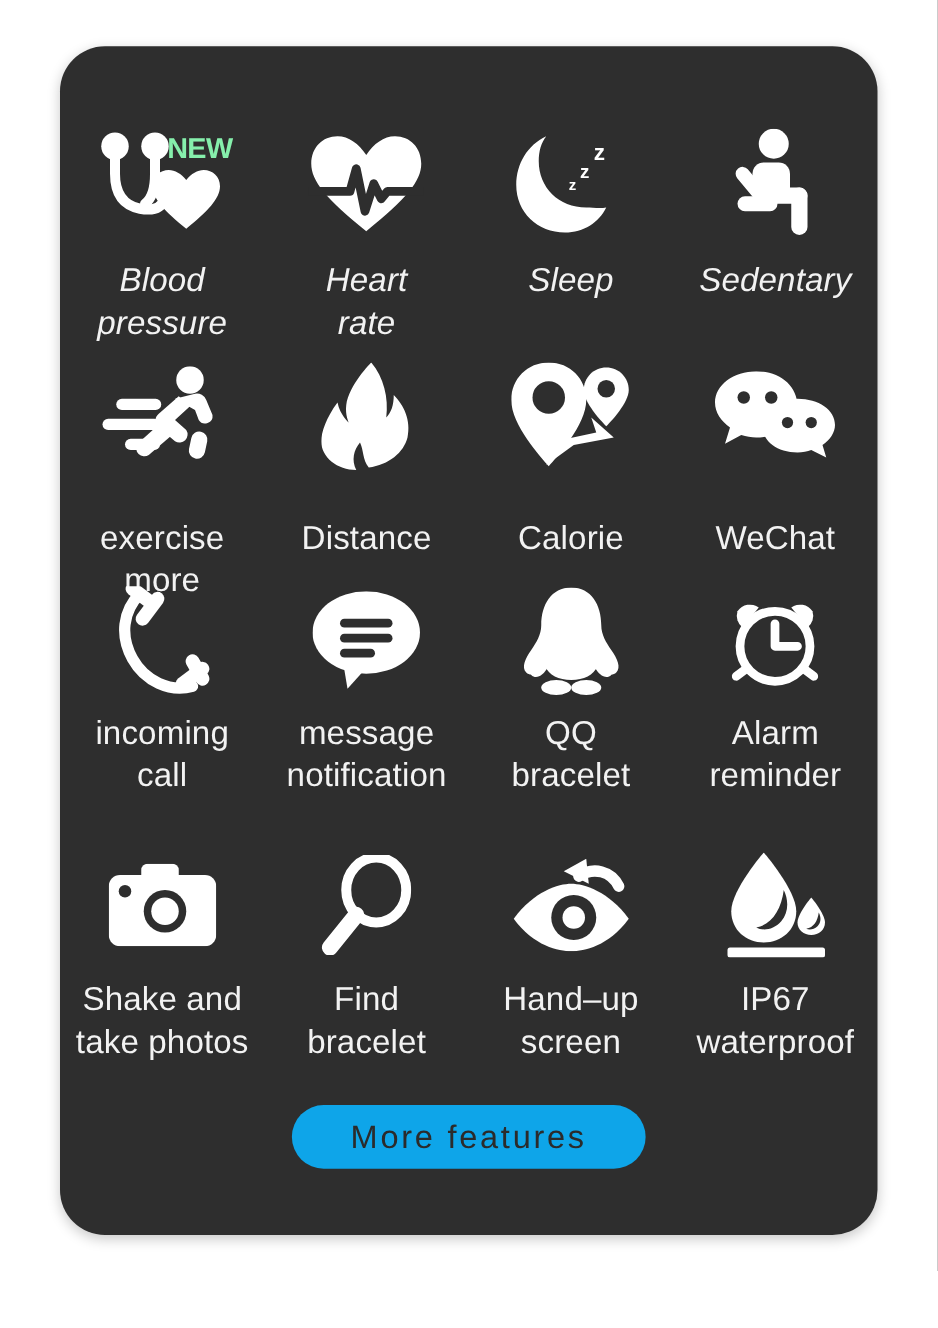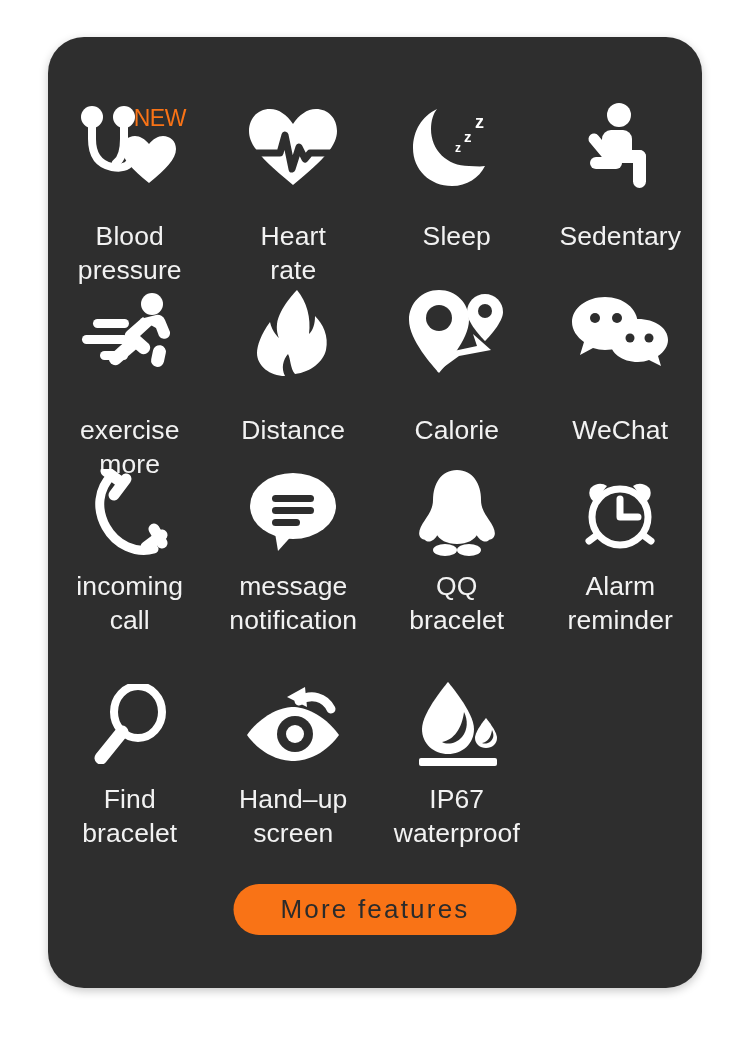--- a/index.html
+++ b/index.html
@@ -55,46 +55,46 @@
     white-space: pre-line;
     letter-spacing: 0.1px;
   }
   
   .row { position: absolute; left: 0; width: 100%; }
   #row-1 { top: 62px; }
   #row-2 { top: 248px; }
   #row-3 { top: 428px; }
   #row-4 { top: 639px; }
 
-  #row-1 .label-area { margin-top: 24px; }
+  #row-1 .label-area { margin-top: 12px; font-style: italic; }
   #row-2 .label-area { margin-top: 32px; }
   #row-3 .label-area { margin-top: 8px; }
   #row-4 .label-area { margin-top: 10px; }
 
   
   .new-badge {
     position: absolute;
-    color: #f97316;
+    color: #86efac;
     font-size: 23px;
-    font-weight: 400;
+    font-weight: 700;
     letter-spacing: -0.5px;
     left: 58px;
     top: 6px;
     font-family: "Liberation Sans", sans-serif;
   }
 
   
   #more-features-button {
     position: absolute;
     left: 50%;
     transform: translateX(-50%);
     top: 847px;
     width: 283px;
     height: 51px;
-    background: #f97316;
+    background: #0ea5e9;
     border: none;
     border-radius: 26px;
     color: #2b2b2b;
     font-size: 26px;
     letter-spacing: 2.2px;
     font-family: "Liberation Sans", sans-serif;
     display: flex;
     align-items: center;
     justify-content: center;
     cursor: pointer;
@@ -272,20 +272,33 @@
           <path d="M75 70 L67 64" stroke-width="7" stroke-linecap="round"></path>
         </svg>
       </div>
       <div class="label-area feature-label">Alarm
 reminder</div>
     </div>
   </div>
 
   <div class="row feature-grid" id="row-4">
 
+    <div class="feature-cell">
+      <div class="icon-box">
+        <svg width="86" height="66" viewBox="0 0 86 66" fill="#ffffff">
+          <rect x="26" y="0" width="30" height="14" rx="5"></rect>
+          <rect x="0" y="9" width="86" height="57" rx="9"></rect>
+          <circle cx="45" cy="38" r="17" fill="#2e2e2e"></circle>
+          <circle cx="45" cy="38" r="11" fill="#ffffff"></circle>
+          <circle cx="13" cy="22" r="5" fill="#2e2e2e"></circle>
+        </svg>
+      </div>
+      <div class="label-area feature-label">Shake and
+take photos</div>
+    </div>
 
     <div class="feature-cell">
       <div class="icon-box">
         <svg width="72" height="80" viewBox="0 0 72 80" fill="none" stroke="#ffffff">
           <ellipse cx="44" cy="28" rx="24" ry="26" stroke-width="8"></ellipse>
           <path d="M28 48 L7 74" stroke-width="13" stroke-linecap="round"></path>
         </svg>
       </div>
       <div class="label-area feature-label">Find
 bracelet</div>

